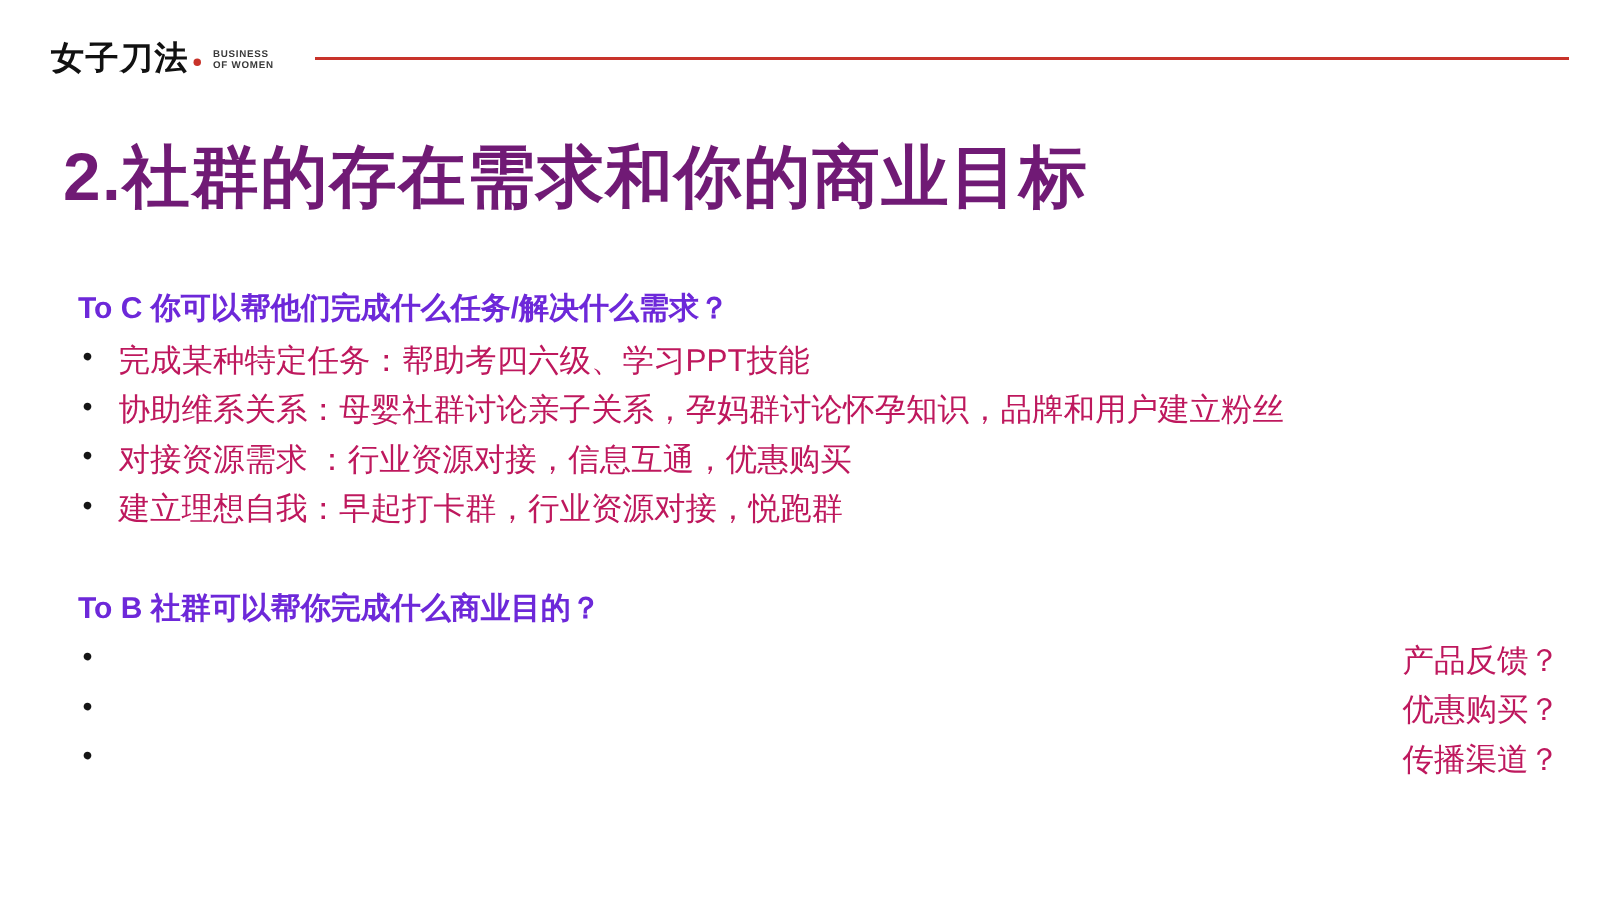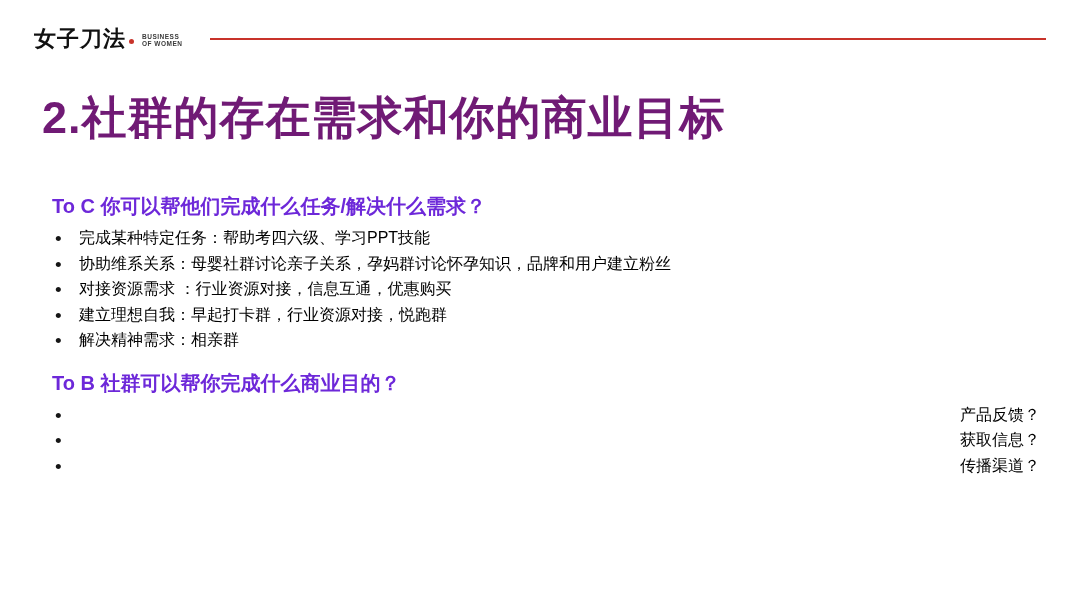--- a/index.html
+++ b/index.html
@@ -92,40 +92,40 @@
   .content {
     position: absolute;
     top: 193px;
     left: 52px;
     right: 40px;
   }
   .section {
     margin-bottom: 0;
   }
   .section + .section {
-    margin-top: 18px;
+    margin-top: 38px;
   }
   .section-heading {
     font-weight: bold;
     font-size: 20px;
     color: #6d28d9;
     margin-bottom: 7px;
     line-height: 1.3;
   }
   ul.bullets {
     list-style: none;
     margin: 0;
     padding: 0;
   }
   ul.bullets li {
     position: relative;
     padding-left: 27px;
-    font-size: 16px;
+    font-size: 21px;
     line-height: 1.47;
-    color: #000000;
+    color: #be185d;
     margin-bottom: 2px;
   }
   ul.bullets li::before {
     content: "\2022";
     position: absolute;
     left: 3px;
     top: -1px;
     font-size: 19px;
     color: #151515;
     line-height: 1.47;
@@ -155,27 +155,26 @@
 
   <div class="content">
 
     <div class="section section-c">
       <div class="section-heading">To C 你可以帮他们完成什么任务/解决什么需求？</div>
       <ul class="bullets">
         <li>完成某种特定任务：帮助考四六级、学习PPT技能</li>
         <li>协助维系关系：母婴社群讨论亲子关系，孕妈群讨论怀孕知识，品牌和用户建立粉丝</li>
         <li>对接资源需求 ：行业资源对接，信息互通，优惠购买</li>
         <li>建立理想自我：早起打卡群，行业资源对接，悦跑群</li>
-        <li>解决精神需求：相亲群</li>
       </ul>
     </div>
 
     <div class="section section-b">
       <div class="section-heading">To B 社群可以帮你完成什么商业目的？</div>
       <ul class="bullets">
         <li>产品反馈？</li>
-        <li>获取信息？</li>
+        <li>优惠购买？</li>
         <li>传播渠道？</li>
       </ul>
     </div>
 
   </div>
 </div>
 
 </body></html>

